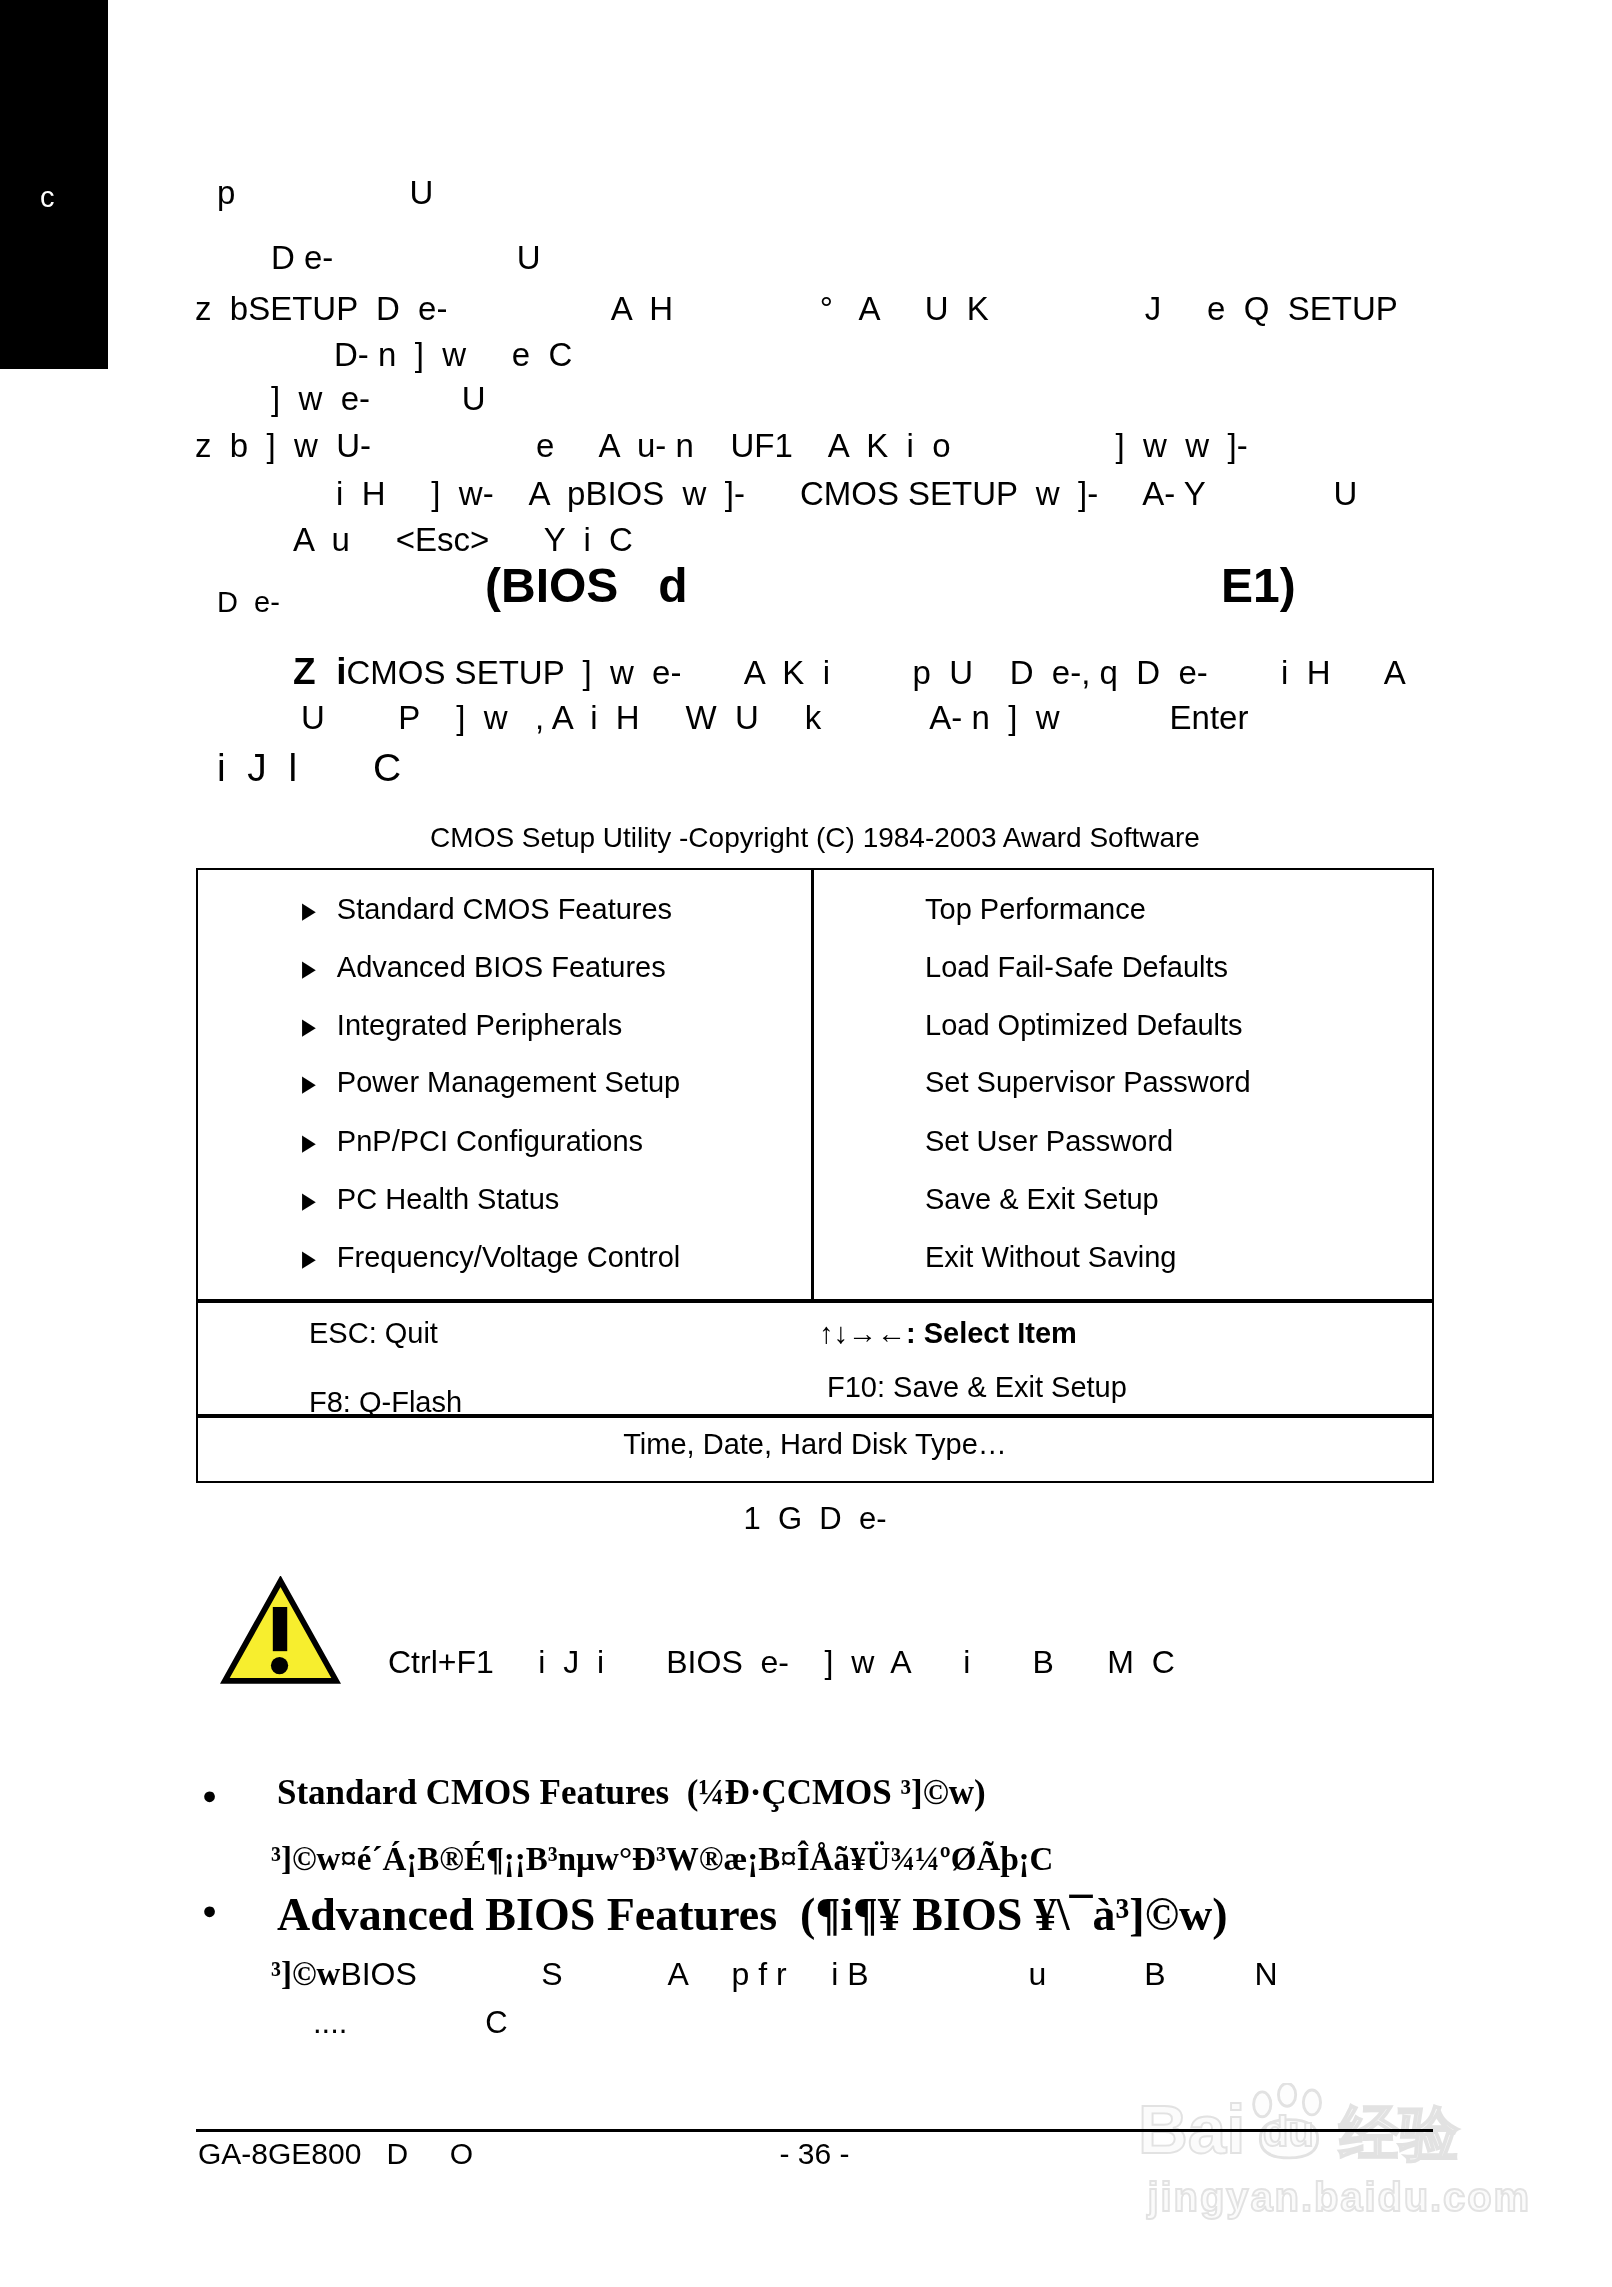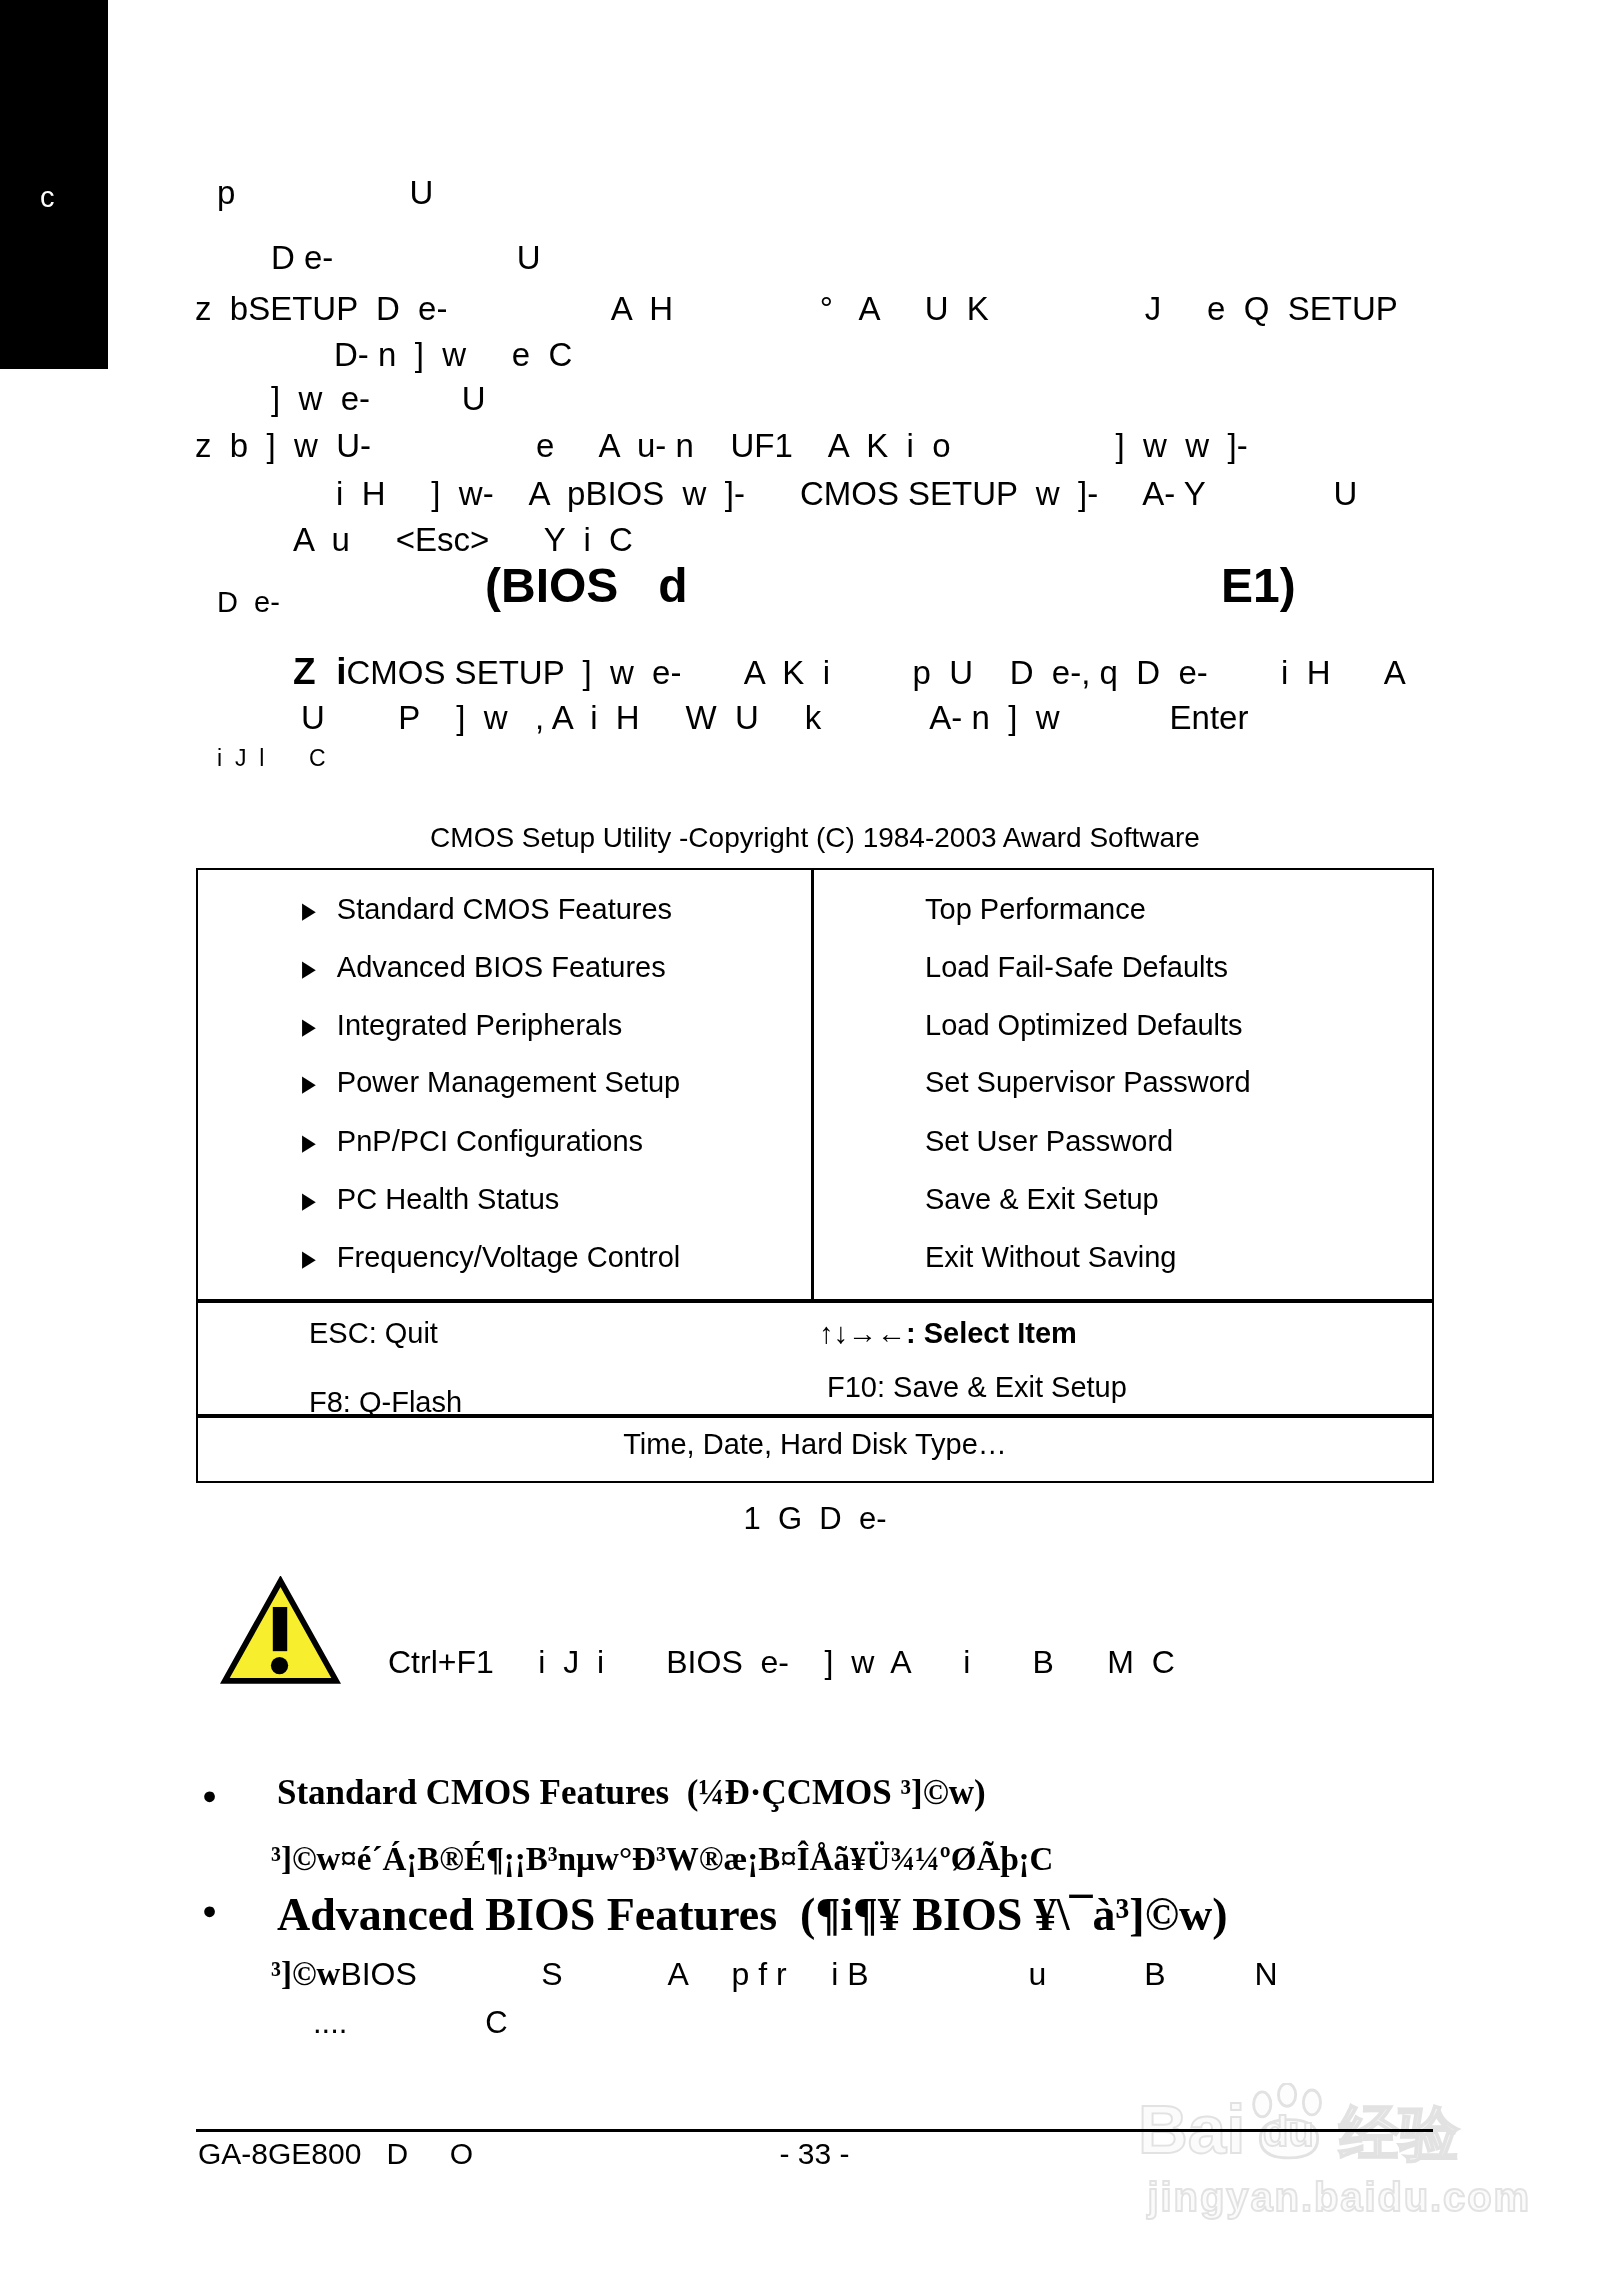--- a/index.html
+++ b/index.html
@@ -61,21 +61,21 @@
   <div class="frag" style="left:271px;top:381px;font-size:33px;">]  w  e-          U</div>
   <div class="frag" style="left:195px;top:428px;font-size:33px;">z  b  ]  w  U-                  e     A  u- n    UF1    A  K  i  o                  ]  w  w  ]-</div>
   <div class="frag" style="left:320px;top:476px;font-size:33px;margin-left:16px;">i  H     ]  w-    A  pBIOS  w  ]-      CMOS SETUP  w  ]-     A- Y              U</div>
   <div class="frag" style="left:293px;top:522px;font-size:33px;">A  u     &lt;Esc&gt;      Y  i  C</div>
 
   <div class="frag" style="left:217px;top:586px;font-size:29px;">D  e-</div>
   <div class="frag" style="left:485px;top:559px;font-size:48px;font-weight:bold;">(BIOS   d                                        E1)</div>
 
   <div class="frag" style="left:293px;top:651px;font-size:33px;"><span style="font-weight:bold;font-size:37px;">Z  i</span><span>CMOS SETUP  ]  w  e-       A  K  i         p  U    D  e-, q  D  e-        i  H      A</span></div>
   <div class="frag" style="left:301px;top:700px;font-size:33px;">U        P    ]  w   , A  i  H     W  U     k            A- n  ]  w            Enter</div>
-  <div class="frag" style="left:217px;top:746px;font-size:23px;">i  J  l       C</div>
+  <div class="frag" style="left:217px;top:746px;font-size:39px;">i  J  l       C</div>
 
   <div class="bios-title">CMOS Setup Utility -Copyright (C) 1984-2003 Award Software</div>
 
   <div class="bios-box">
     <div class="divider-v"></div>
     <div class="hline1"></div>
     <div class="hline2"></div>
 
     <div class="menu-item" style="left:104px;top:23px;"><span class="arr">▶</span><span>Standard CMOS Features</span></div>
     <div class="menu-item" style="left:104px;top:81px;"><span class="arr">▶</span><span>Advanced BIOS Features</span></div>
@@ -135,16 +135,16 @@
         </svg>
         <span style="position:absolute;left:17.3px;top:25px;font-size:42px;">du</span>
       </span>
       <span class="wm-cn">经验</span>
     </div>
     <div class="wm-url">jingyan.baidu.com</div>
   </div>
 
   <div class="footer-rule"></div>
   <div class="frag" style="left:198px;top:2137px;font-size:30px;z-index:3;">GA-8GE800   D     O</div>
-  <div class="frag" style="left:196px;top:2137px;width:1237px;text-align:center;font-size:30px;z-index:3;">- 33 -</div>
+  <div class="frag" style="left:196px;top:2137px;width:1237px;text-align:center;font-size:30px;z-index:3;">- 36 -</div>
 
 </div>
 
 
 </body></html>

